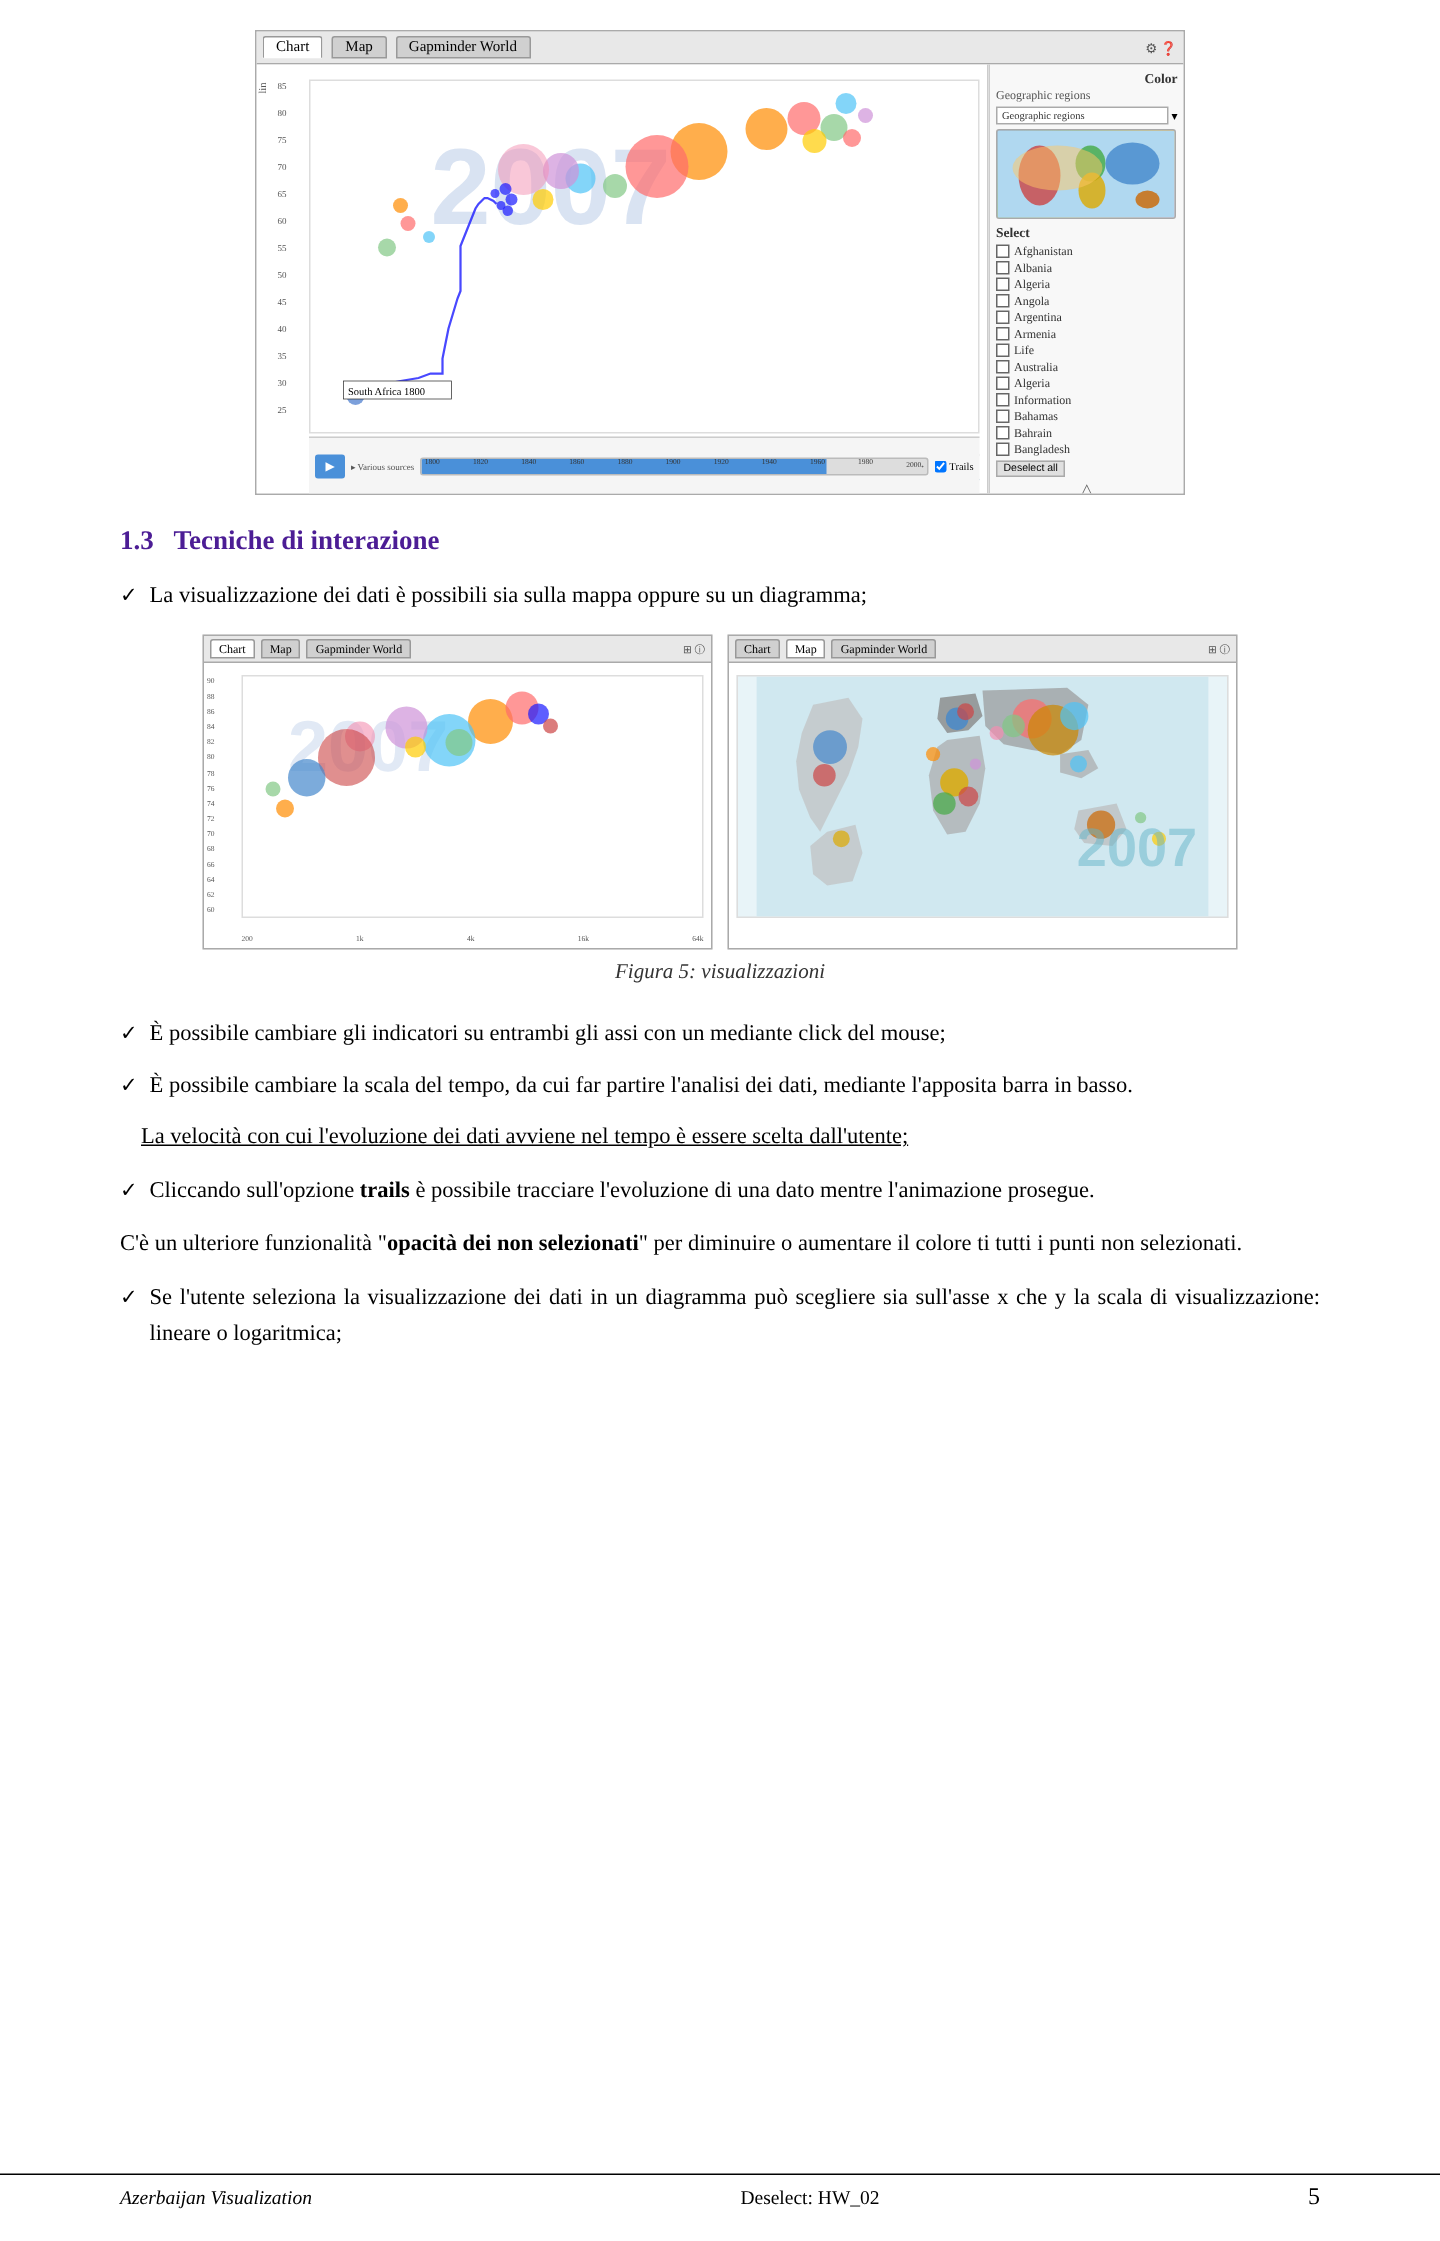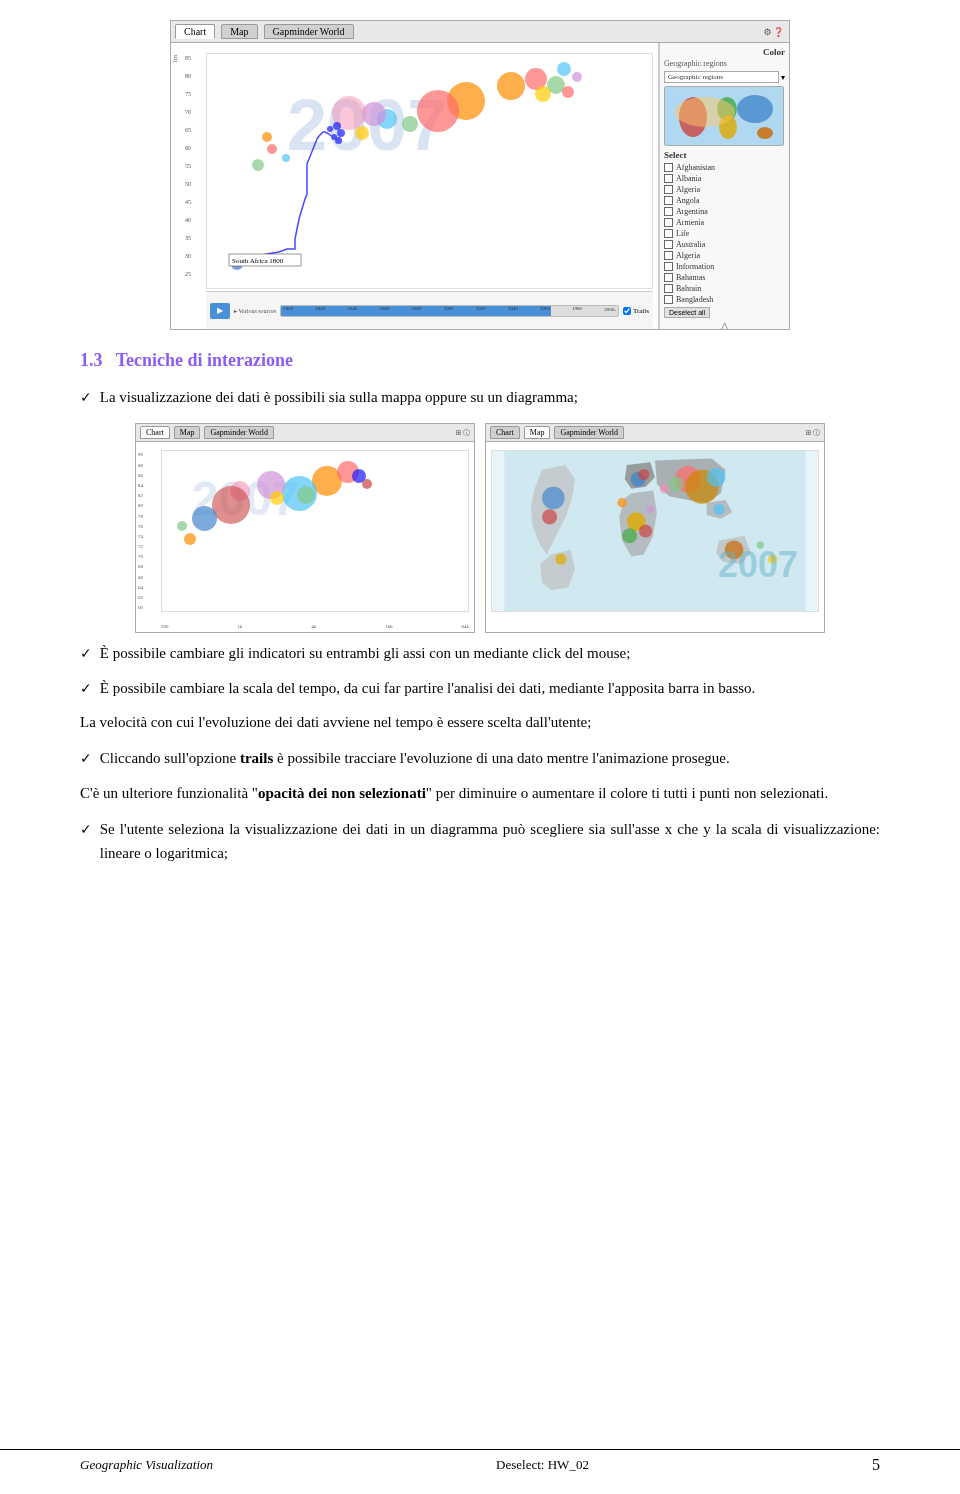--- a/index.html
+++ b/index.html
@@ -214,21 +214,21 @@
       font-size: 14px;
       color: #333;
       margin: 6px 0 20px;
     }
 
     
     .section-heading {
       font-size: 18px;
       font-weight: bold;
       margin: 20px 0 14px 0;
-      color: #8b5cf6;
+      color: #4c1d95;
     }
     .section-number {
       font-size: 18px;
       font-weight: bold;
     }
 
     
     .body-text {
       font-size: 15px;
       line-height: 1.6;
@@ -698,36 +698,37 @@
               <circle cx="125" cy="55" r="5" fill="#ff8c00" opacity="0.7"></circle>
               <circle cx="272" cy="100" r="4" fill="#81c784" opacity="0.7"></circle>
               <circle cx="285" cy="115" r="5" fill="#ffcc02" opacity="0.7"></circle>
             </svg>
             <div class="year-small-map">2007</div>
           </div>
         </div>
       </div>
     </div>
 
+    <div class="figure-caption">Figura 5: visualizzazioni</div>
 
     <div class="bullet-item">
       <span class="checkmark">✓</span>
       <div class="bullet-text">
         <span>È possibile cambiare gli indicatori su entrambi gli assi con un mediante click del mouse;</span>
       </div>
     </div>
 
     <div class="bullet-item">
       <span class="checkmark">✓</span>
       <div class="bullet-text">
         <span>È possibile cambiare la scala del tempo, da cui far partire l'analisi dei dati, mediante l'apposita barra in basso.</span>
       </div>
     </div>
 
-    <div class="body-text" style="margin-left: 0;">
+    <div class="body-text" style="margin-left: 14px; text-decoration: underline;">
       La velocità con cui l'evoluzione dei dati avviene nel tempo è essere scelta dall'utente;
     </div>
 
     <div class="bullet-item">
       <span class="checkmark">✓</span>
       <div class="bullet-text">
         Cliccando sull'opzione <strong>trails</strong> è possibile tracciare l'evoluzione di una dato mentre l'animazione prosegue.
       </div>
     </div>
 
@@ -740,16 +741,16 @@
       <div class="bullet-text">
         <span>Se l'utente seleziona la visualizzazione dei dati in un diagramma può scegliere sia sull'asse x che y la scala di visualizzazione: lineare o logaritmica;</span>
       </div>
     </div>
 
   </div>
 
 </div>
 
 <div class="page-footer">
-  <div class="footer-left">Geographic Visualization</div>
+  <div class="footer-left">Azerbaijan Visualization</div>
   <div class="footer-center">Deselect: HW_02</div>
   <div class="footer-right">5</div>
 </div>
 
 </body></html>

